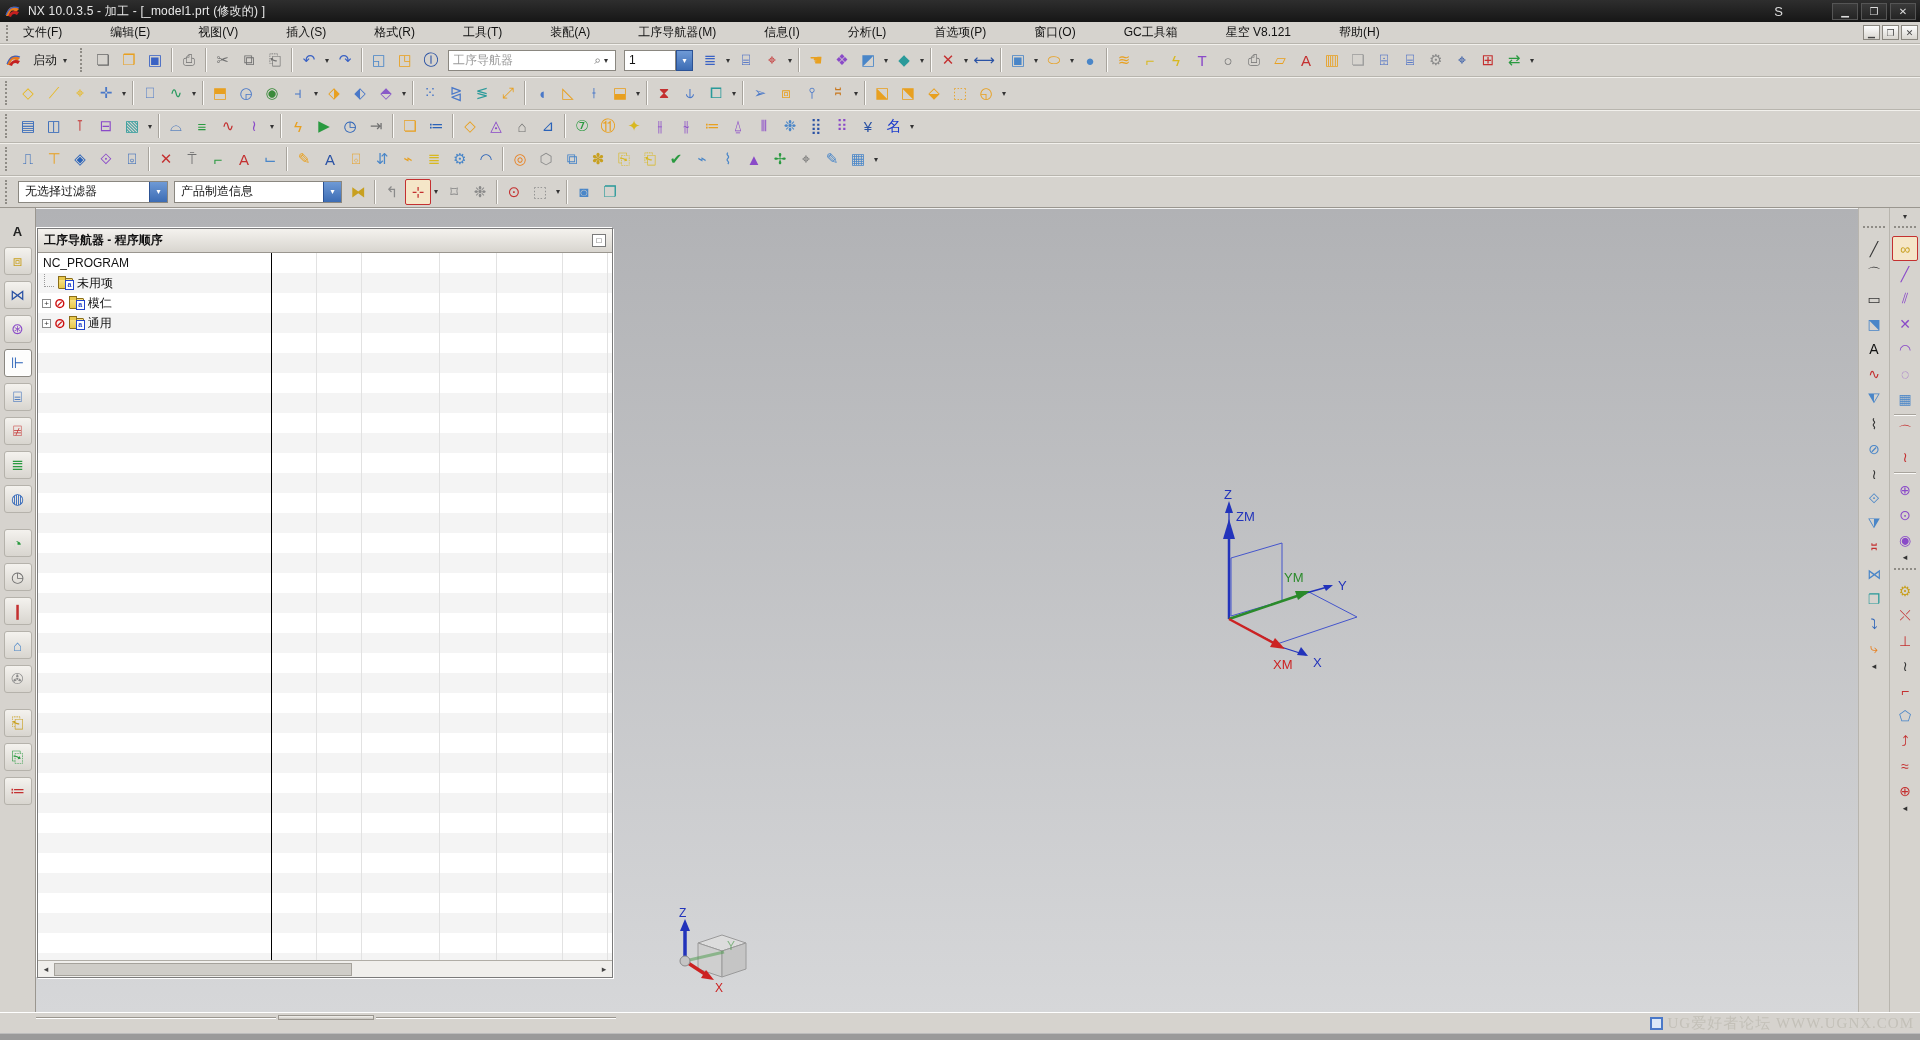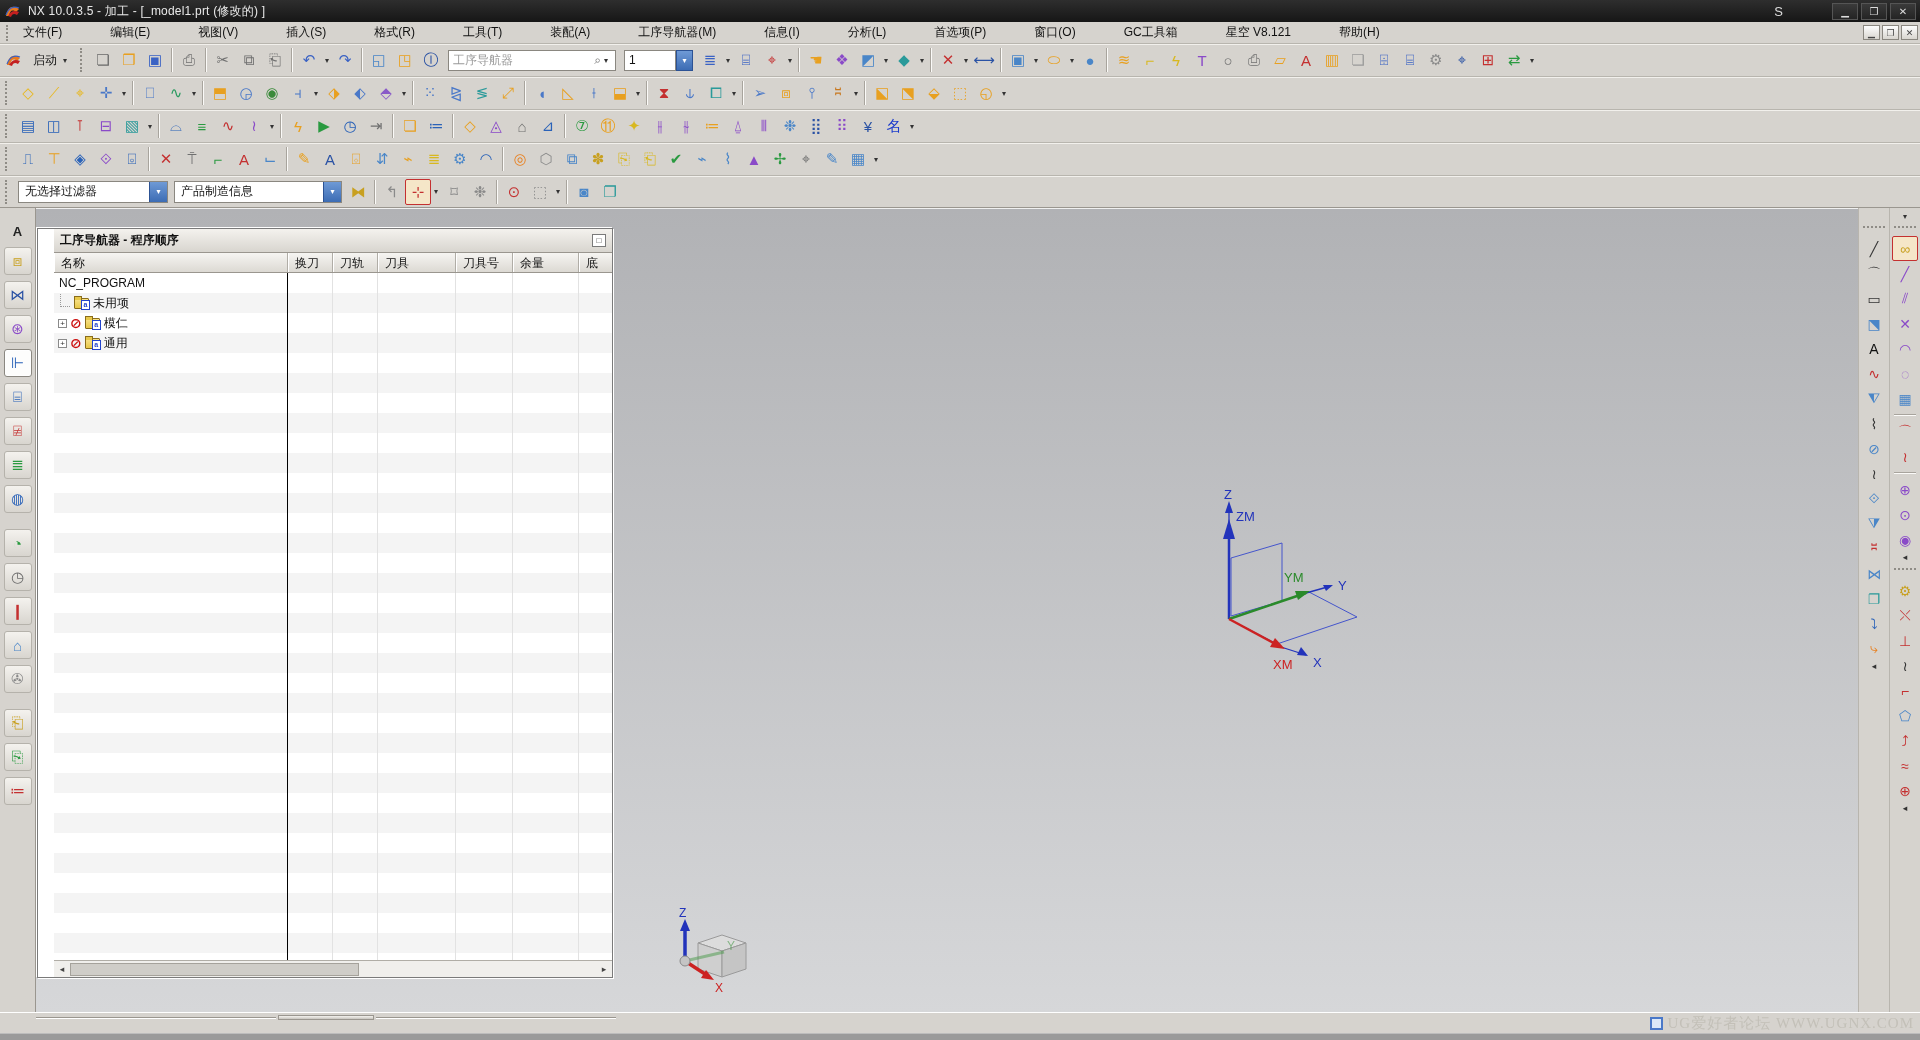--- a/index.html
+++ b/index.html
@@ -79,21 +79,21 @@
   .rcol .tb-icon { width:26px; height:25px; font-size:14px; }
   .rcol-grip { width:22px; height:6px; border-top:2px dotted #8f8c86; margin:2px 0 4px 0; }
   .rcol-dd { font-size:8px; color:#333; height:12px; }
   .rcol .tb-sep { width:22px; height:2px; border:none; border-top:1px solid #a8a49d;
     border-bottom:1px solid #fbfaf8; margin:3px 0; }
   .overflow-arrow { font-size:9px; color:#333; height:14px; }
 
   
   .panel { position:absolute; left:1px; top:19px; width:576px; height:750px;
     background:#fff; border:1px solid #7a7a7a; box-shadow:1px 1px 0 #fff, -1px -1px 0 #fff;
-    display:flex; flex-direction:column;padding-left:16px; }
+    display:flex; flex-direction:column; }
   .panel-header { height:24px; background:linear-gradient(#f4f2ee,#d8d5cf); border-bottom:1px solid #9a968f;
     display:flex; align-items:center; padding:0 6px; font-weight:bold; flex:none; }
   .panel-header .spacer { flex:1; }
   .panel-restore { width:14px; height:13px; border:1px solid #7a7a7a; background:#fff;
     display:flex; align-items:center; justify-content:center; font-size:8px; color:#333; }
   .nav-cols { height:20px; display:flex; flex:none; background:linear-gradient(#f6f5f2,#dcd9d3);
     border-bottom:1px solid #9a968f; overflow:hidden; }
   .nav-col { padding:2px 0 0 7px; border-right:1px solid #b0ada6; box-shadow:inset 1px 0 0 #fff;
     flex:none; overflow:hidden; white-space:nowrap; }
   .nav-body { flex:1; position:relative; overflow:hidden;
@@ -501,29 +501,20 @@
         <text x="691" y="741" fill="#4a9a4a" font-size="12" opacity="0.6">Y</text>
         <text x="679" y="783" fill="#cc2222" font-size="12">X</text>
       </svg>
 
       <div class="panel">
         <div class="panel-header">
           <span>工序导航器 - 程序顺序</span>
           <span class="spacer"></span>
           <span class="panel-restore">□</span>
         </div>
-        <div class="nav-cols" id="nav-cols">
-            <span class="nav-col" style="width: 234px;">名称</span>
-            <span class="nav-col" style="width: 45px;">换刀</span>
-            <span class="nav-col" style="width: 45px;">刀轨</span>
-            <span class="nav-col" style="width: 78px;">刀具</span>
-            <span class="nav-col" style="width: 57px;">刀具号</span>
-            <span class="nav-col" style="width: 66px;">余量</span>
-            <span class="nav-col" style="width: 45px;">底</span>
-          </div>
         <div class="nav-body" id="nav-body">
             <div class="nav-grid black" style="left: 233px;"></div>
             <div class="nav-grid" style="left: 278px;"></div>
             <div class="nav-grid" style="left: 323px;"></div>
             <div class="nav-grid" style="left: 401px;"></div>
             <div class="nav-grid" style="left: 458px;"></div>
             <div class="nav-grid" style="left: 524px;"></div>
             <div class="nav-grid" style="left: 569px;"></div>
             <div class="nav-row" style="top: 0px; padding-left: 5px;">
               <span>NC_PROGRAM</span>

